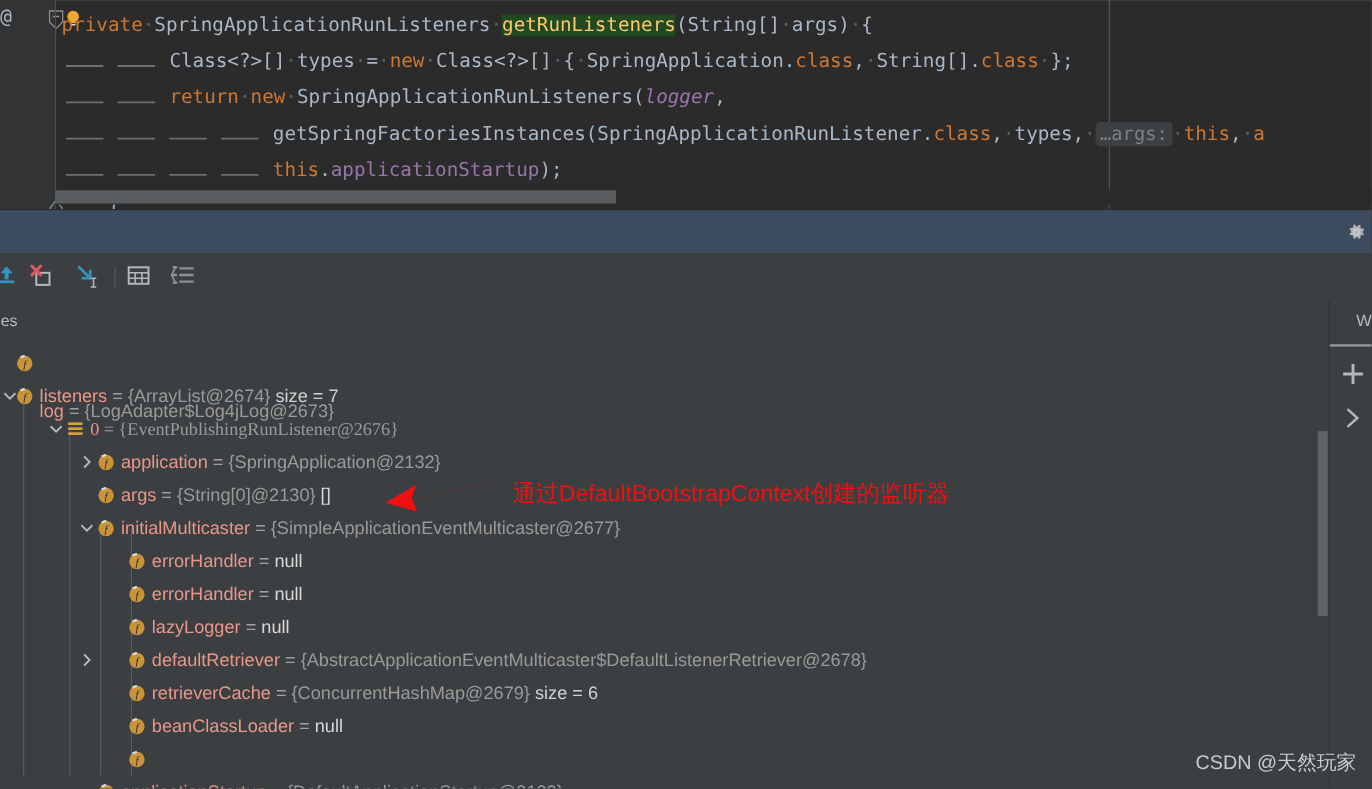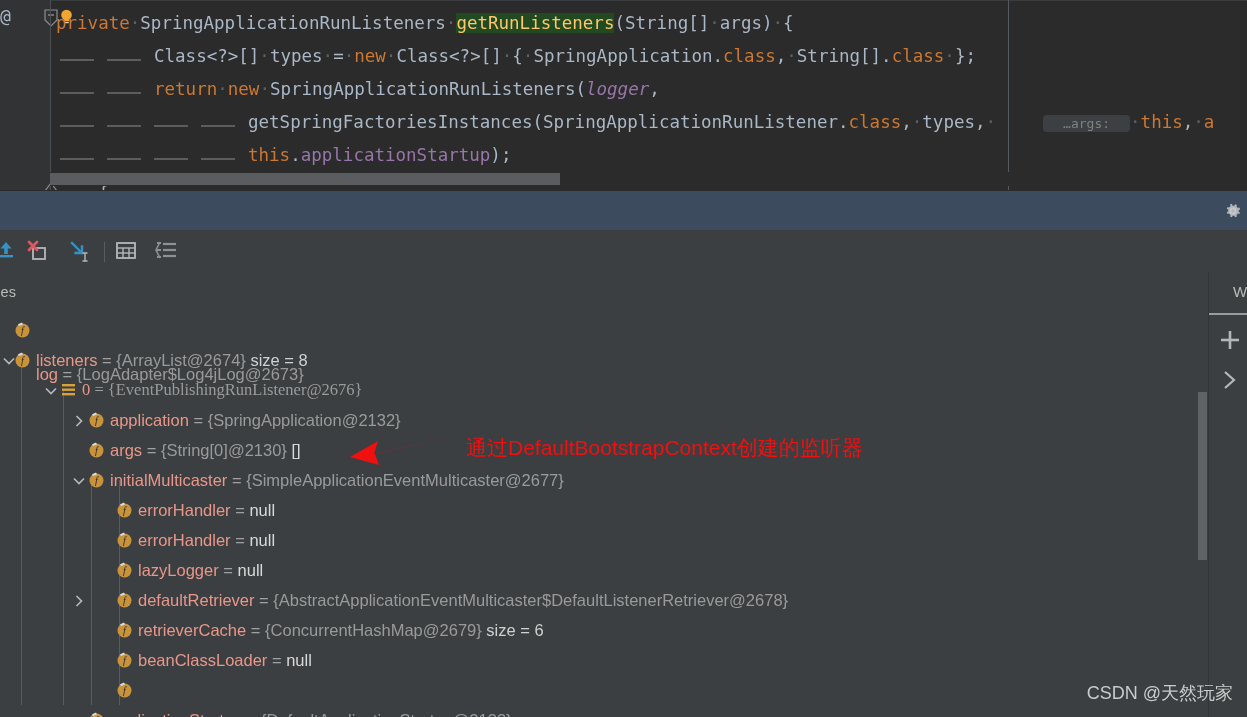--- a/index.html
+++ b/index.html
@@ -39,22 +39,22 @@
     white-space:pre;color:#a9b7c6;
   }
   .code-line{position:absolute;left:0;height:33px;white-space:pre;}
   .kw{color:#cc7832;}
   .plain{color:#a9b7c6;}
   .field{color:#9876aa;font-style:italic;}
   .purple{color:#9876aa;}
   .hl{background:#214a21;color:#ffc66d;}
   .ws{color:#5c6164;}
   .hint{
-    background:#3c4043;color:#808080;font-size:13px;border-radius:4px;
-    padding:1px 20px;font-family:"DejaVu Sans Mono",monospace;margin-left:47px;
+    background:#3c4043;color:#808080;font-size:17px;border-radius:4px;
+    padding:1px 4px;font-family:"DejaVu Sans Mono",monospace;
   }
   .margin-line{
     position:absolute;left:1008px;top:0;width:1px;height:190px;background:#555a5e;
   }
   .top-rule{position:absolute;left:50px;top:0px;width:1197px;height:1px;background:#3a3d3f;}
   .hscroll-track{position:absolute;left:50px;top:172px;width:1197px;height:14px;background:#2b2b2b;}
   .hscroll-thumb{position:absolute;left:50px;top:173px;width:510px;height:12px;background:#5a5d5f;border-radius:0px;}
   .arrow-down{position:absolute;left:44px;top:178px;width:14px;height:12px;}
 
   
@@ -291,21 +291,21 @@
         </div>
         <div class="row" style="top: 30px;">
           <span class="twisty" style="left: 2px;"><svg width="14" height="14" viewBox="0 0 14 14">
               <path d="M2 4.5 L7 9.5 L12 4.5" fill="none" stroke="#b4b8ba" stroke-width="1.7"></path>
             </svg></span>
           <span class="ico" style="left: 14px;"><svg width="18" height="18" viewBox="0 0 18 18">
               <circle cx="8.5" cy="9.5" r="7" fill="#c89339"></circle>
               <text x="8.5" y="13.3" font-family="Liberation Serif, serif" font-size="10" font-style="italic" text-anchor="middle" fill="#2b2b2b">f</text>
               <path d="M4 3.2 L8 1.6 L9 3.4 L5 4.9 Z" fill="#d9dcdd"></path>
             </svg></span>
-          <span class="row-inner" style="left: 36px;"><span class="vname">listeners</span><span class="veq"> = </span><span class="vval">{ArrayList@2674}</span><span class="vsize">  size = 8</span></span>
+          <span class="row-inner" style="left: 36px;"><span class="vname">listeners</span><span class="veq"> = </span><span class="vval">{ArrayList@2674}</span><span class="vsize">  size = 7</span></span>
         </div>
         <div class="row" style="top: 60px;">
           <span class="twisty" style="left: 44px;"><svg width="14" height="14" viewBox="0 0 14 14">
               <path d="M2 4.5 L7 9.5 L12 4.5" fill="none" stroke="#b4b8ba" stroke-width="1.7"></path>
             </svg></span>
           <span class="ico" style="left: 60px;"><svg width="18" height="18" viewBox="0 0 18 18">
               <rect x="2" y="3" width="13" height="2.4" fill="#d5a23c"></rect>
               <rect x="2" y="7.5" width="13" height="2.4" fill="#d5a23c"></rect>
               <rect x="2" y="12" width="13" height="2.4" fill="#d5a23c"></rect>
             </svg></span>

